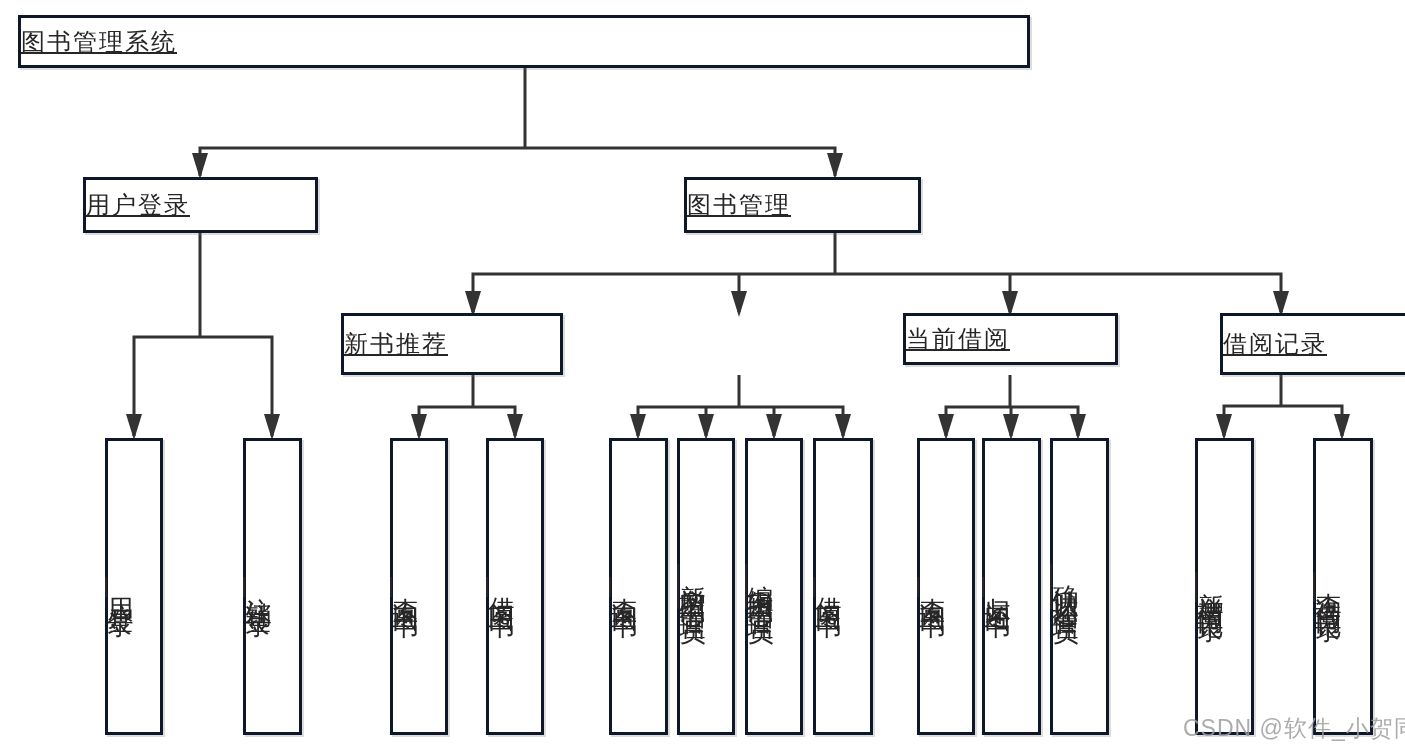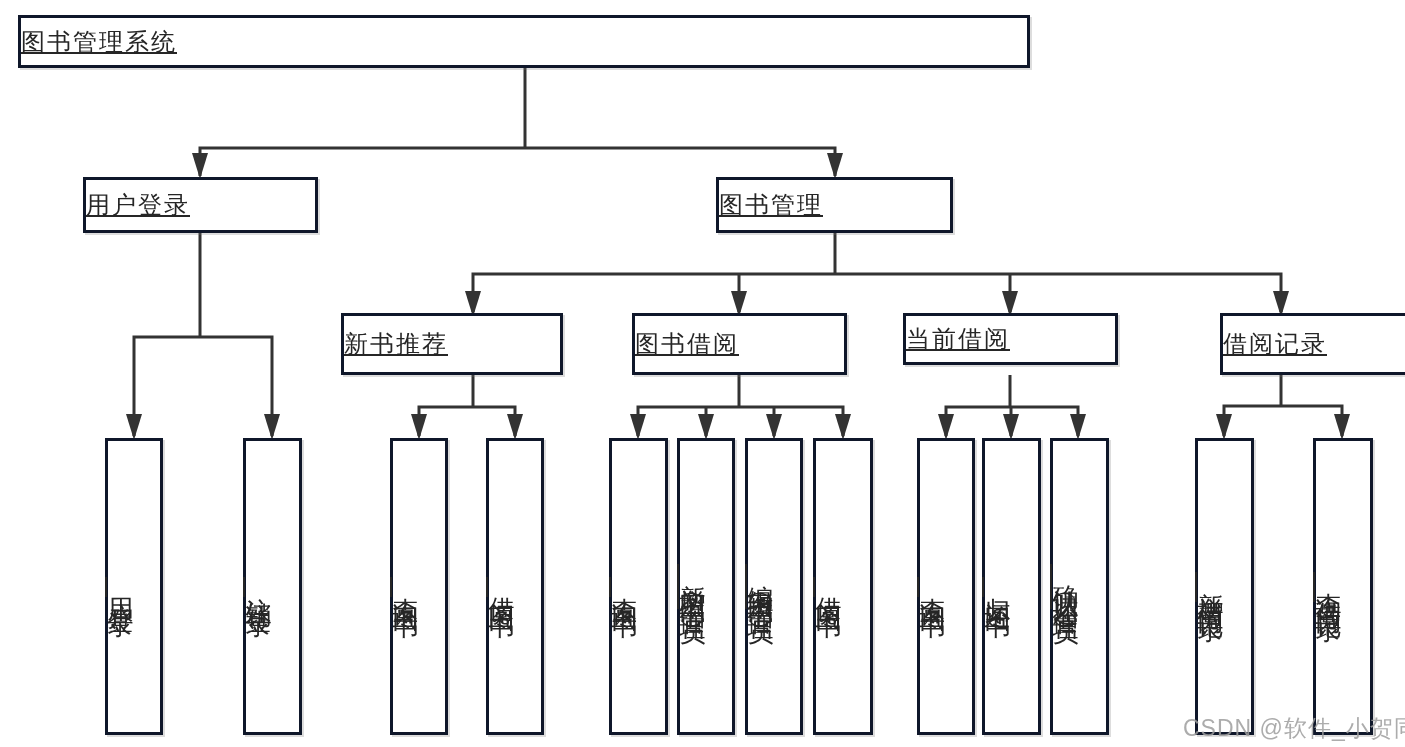--- a/index.html
+++ b/index.html
@@ -73,29 +73,26 @@
     </g>
   </svg>
 
   <div class="box hbox" style="left:18px;top:15px;width:1012px;height:53px">
     <span>图书管理系统</span>
   </div>
 
   <div class="box hbox" style="left:83px;top:177px;width:235px;height:56px">
     <span>用户登录</span>
   </div>
-  <div class="box hbox" style="left:716px;top:177px;width:237px;height:56px">
+  <div class="box hbox" style="left:684px;top:177px;width:237px;height:56px">
     <span>图书管理</span>
   </div>
 
   <div class="box hbox" style="left:341px;top:313px;width:222px;height:62px">
     <span>新书推荐</span>
-  </div>
-  <div class="box hbox" style="left:632px;top:313px;width:215px;height:62px">
-    <span>图书借阅</span>
   </div>
   <div class="box hbox" style="left:903px;top:313px;width:215px;height:52px">
     <span>当前借阅</span>
   </div>
   <div class="box hbox" style="left:1220px;top:313px;width:213px;height:62px">
     <span>借阅记录</span>
   </div>
 
   <div class="box leaf" style="left:105px;top:438px;width:58px;height:297px">
     <span>用户登录</span>

